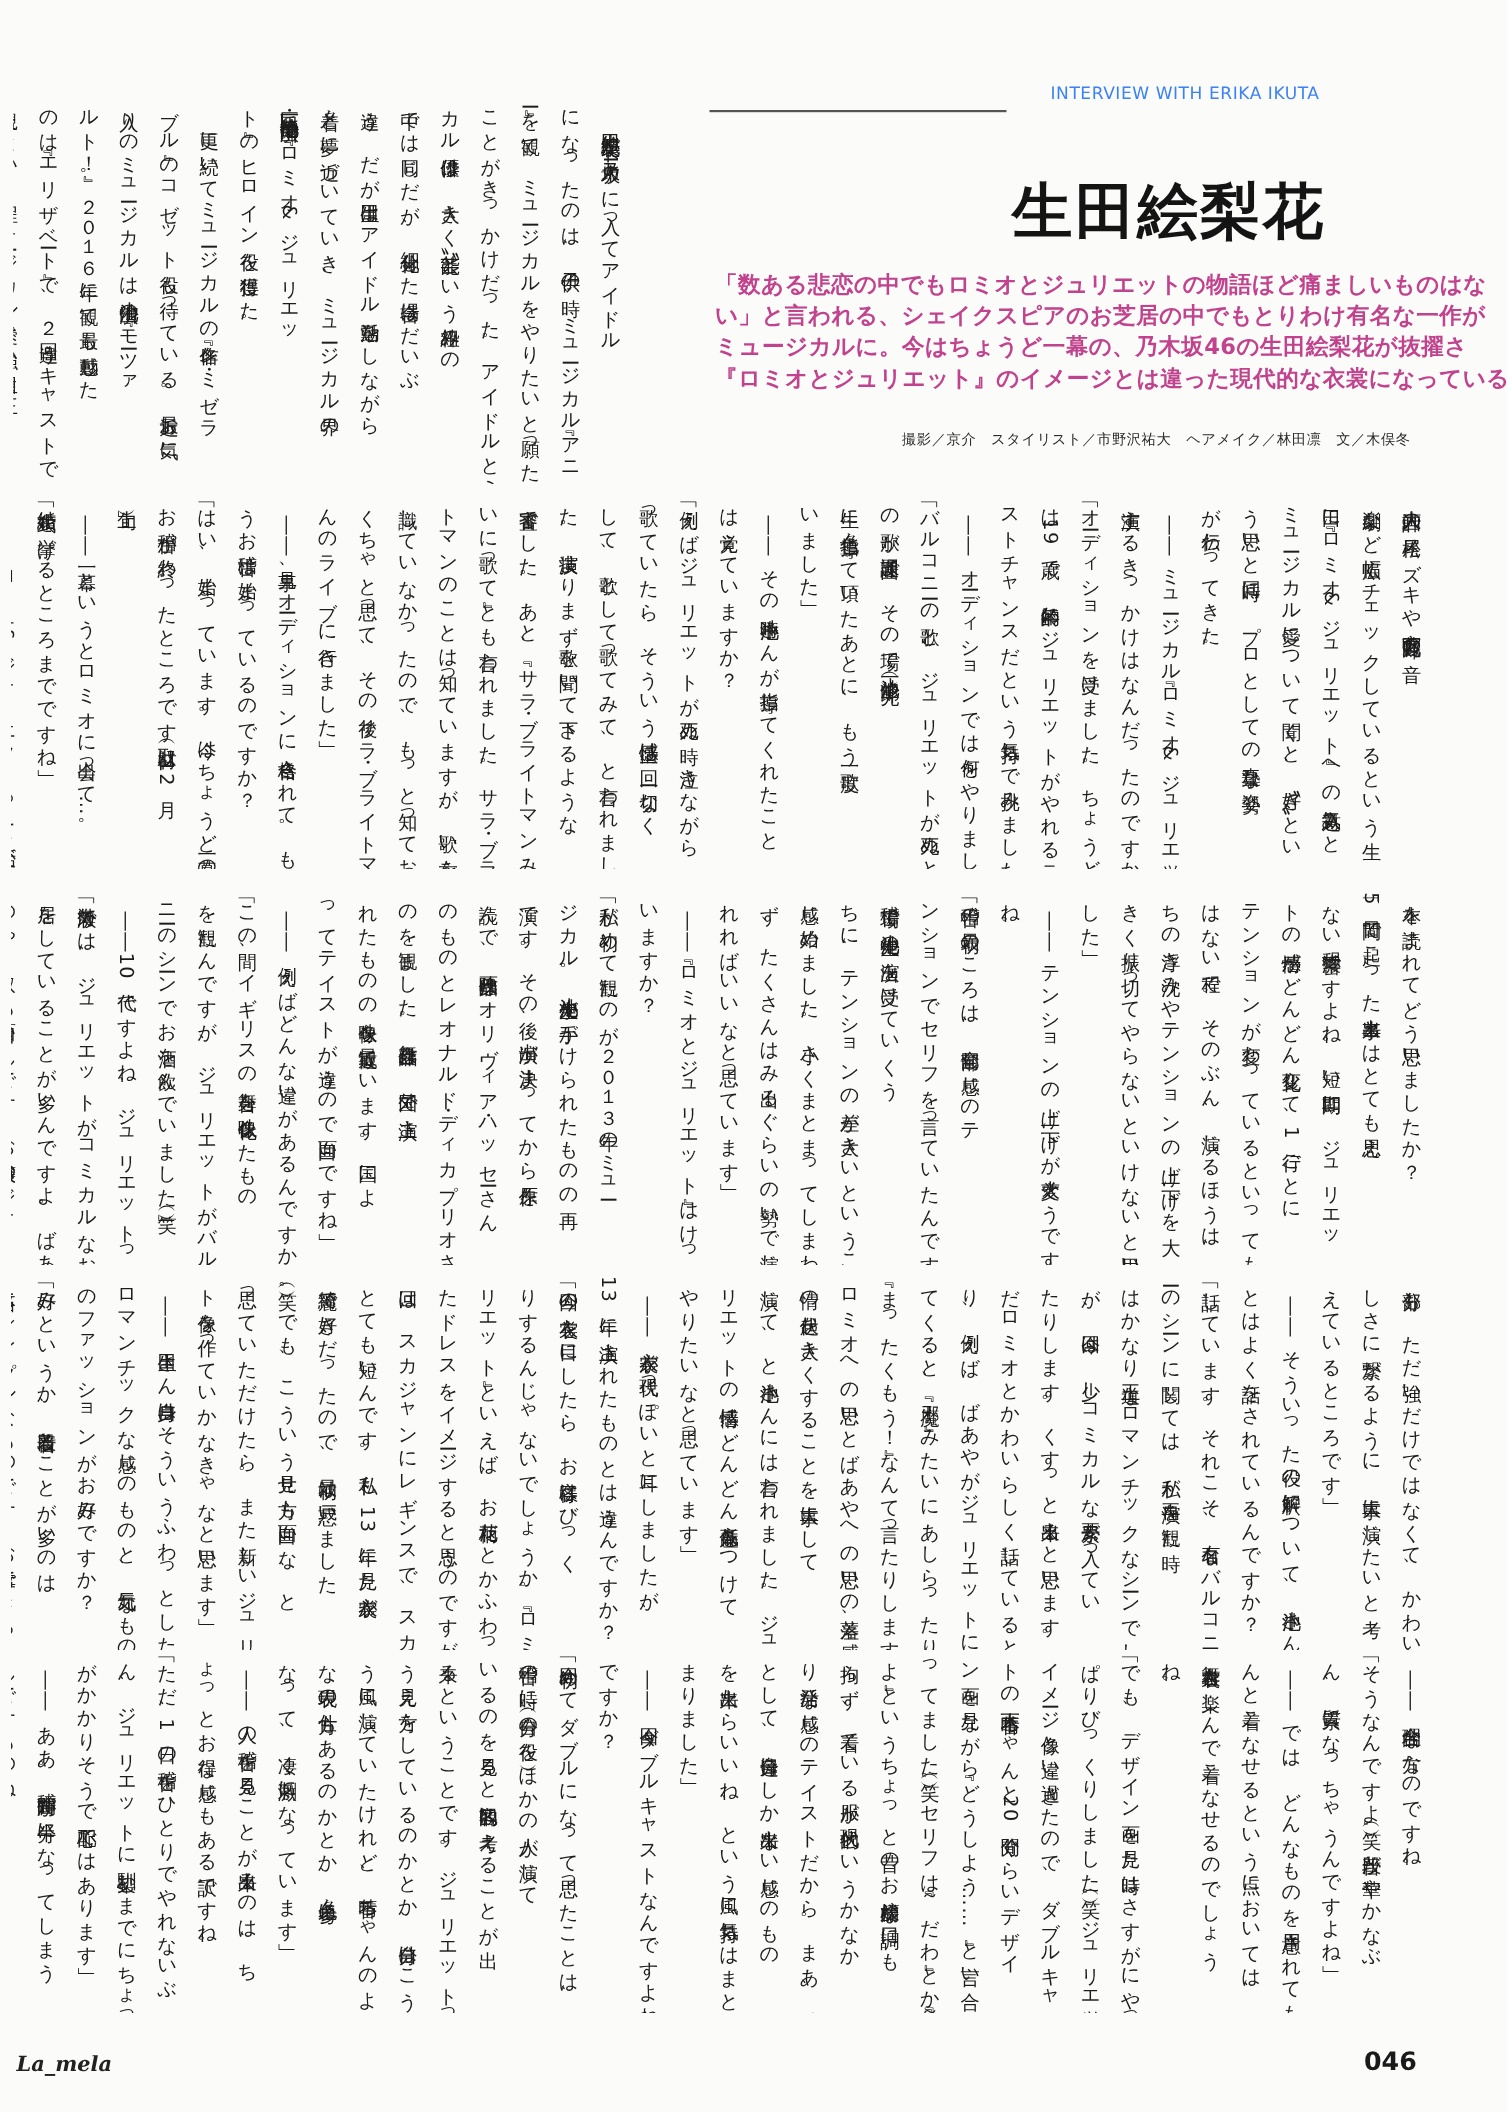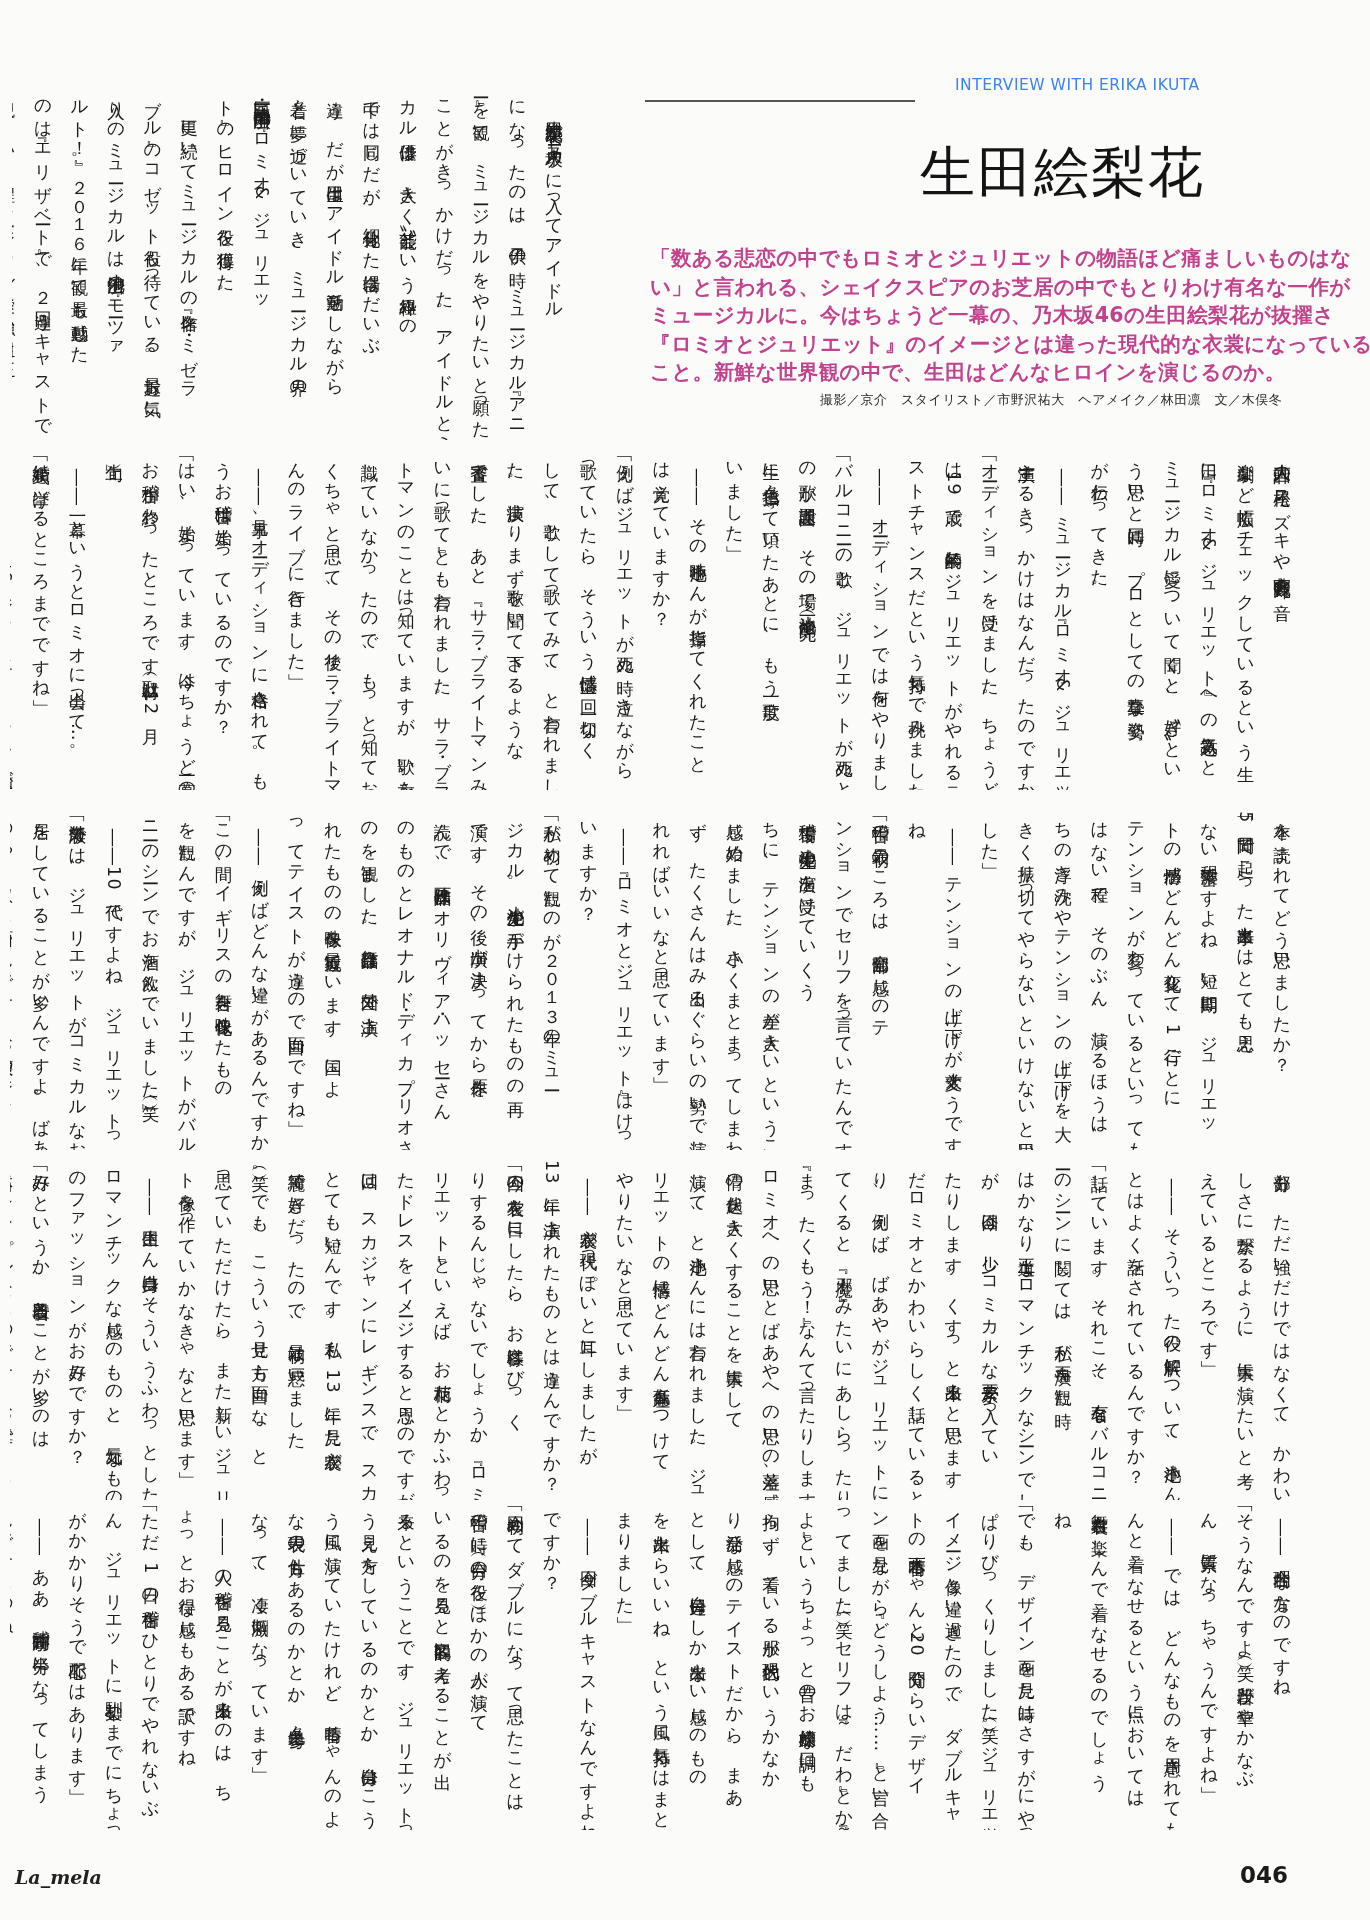--- a/index.html
+++ b/index.html
@@ -4,42 +4,41 @@
 <style>
   html, body { margin:0; padding:0; }
   body { width:1370px; height:1920px; background:#fbfbfa; position:relative; overflow:hidden;
          font-family:"DejaVu Sans", sans-serif; color:#1c1c1c; }
   .vblock { position:absolute; writing-mode:vertical-rl; font-size:17.5px; line-height:36.5px;
             letter-spacing:1.2px; white-space:pre; overflow:hidden; }
   .vline { display:block; }
   .header-rule { position:absolute; left:645px; top:100px; width:270px; height:2px; background:#555; }
   .kicker { position:absolute; left:955px; top:76px; font-family:"DejaVu Sans", sans-serif; font-size:15.5px;
             color:#3b82f6; letter-spacing:0.5px; }
-  .name-title { position:absolute; left:920px; top:136px; font-size:55px; font-weight:normal;
+  .name-title { position:absolute; left:920px; top:156px; font-size:55px; font-weight:bold;
                 letter-spacing:2px; color:#141414; font-family:"DejaVu Sans", sans-serif; }
   .lead { position:absolute; left:650px; top:244px; width:640px; color:#c1428d; font-weight:bold;
           font-size:20.5px; line-height:28.5px; letter-spacing:0.4px; }
   .lead span { display:block; white-space:nowrap; }
   .credits { position:absolute; left:820px; top:391px; font-size:13px; color:#2a2a2a; letter-spacing:0.5px; white-space:nowrap; }
   .footer-logo { position:absolute; left:15px; top:1866px; font-family:"DejaVu Serif", serif; font-style:italic;
                  font-size:19px; color:#222;font-weight:bold; }
   .page-num { position:absolute; left:1240px; top:1862px; font-size:23px; font-weight:bold; color:#1a1a1a; }
 </style>
 </head>
 <body>
 
 <div class="header-rule"></div>
 <div class="kicker">INTERVIEW  WITH ERIKA IKUTA</div>
 <div class="name-title">生田絵梨花</div>
 <div class="lead">
   <span>「数ある悲恋の中でもロミオとジュリエットの物語ほど痛ましいものはな</span>
   <span>い」と言われる、シェイクスピアのお芝居の中でもとりわけ有名な一作が</span>
   <span>ミュージカルに。今はちょうど一幕の、乃木坂46の生田絵梨花が抜擢さ</span>
   <span>『ロミオとジュリエット』のイメージとは違った現代的な衣裳になっている</span>
-  <span>こと。新鮮な世界観の中で、生田はどんなヒロインを演じるのか。</span>
 </div>
 <div class="credits">撮影／京介　スタイリスト／市野沢祐大　ヘアメイク／林田凛　文／木俣冬</div>
 
 <div class="vblock" id="row1" style="left:12px; top:88px; width:560px; height:352px;"><span class="vline">　生田絵梨花が乃木坂46に入ってアイドル</span><span class="vline">になったのは、子供の時、ミュージカル『アニ</span><span class="vline">ー』を観て、ミュージカルをやりたいと願った</span><span class="vline">ことがきっかけだった。アイドルとミュージ</span><span class="vline">カル俳優は、大きく〝芸能〟という枠組みの</span><span class="vline">中では同じだが、細分化した場合はだいぶ</span><span class="vline">違う。だが生田はアイドル活動をしながら</span><span class="vline">着々と夢に近づいていき、ミュージカル界の</span><span class="vline">巨匠・小池修一郎演出の『ロミオ&amp;ジュリエッ</span><span class="vline">ト』のヒロイン役を獲得した。</span><span class="vline">　更に続いてミュージカルの名作『レ・ミゼラ</span><span class="vline">ブル』のコゼット役も待っている。最近お気に</span><span class="vline">入りのミュージカルは小池演出の『モーツァ</span><span class="vline">ルト！』。２０１６年に観て最も感動した</span><span class="vline">のは『エリザベート』で、２回違うキャストで</span><span class="vline">観たという程ミュージカル愛は強い生田。王</span></div>
 <div class="vblock" id="row2" style="left:10px; top:450px; width:1290px; height:340px;"><span class="vline">大人計画の松尾スズキや宮藤官九郎の音</span><span class="vline">楽劇など幅広くチェックしているという生</span><span class="vline">田に『ロミオ&amp;ジュリエット』への意気込みと</span><span class="vline">ミュージカル愛について聞くと、〝好き〟とい</span><span class="vline">う思いと同時に、プロとしての真摯な姿勢</span><span class="vline">が伝わってきた。</span><span class="vline">　――ミュージカル『ロミオ&amp;ジュリエット』に</span><span class="vline">主演するきっかけはなんだったのですか。</span><span class="vline">「オーディションを受けました。ちょうど私</span><span class="vline">は19歳で、年齢的にジュリエットがやれるラ</span><span class="vline">ストチャンスだという気持ちで挑みました」</span><span class="vline">　――オーディションでは何をやりましたか。</span><span class="vline">「バルコニーの歌と、ジュリエットが死ぬとき</span><span class="vline">の歌が課題曲で、その場で小池（修一郎）先</span><span class="vline">生に色々指導して頂いたあとに、もう一度歌</span><span class="vline">いました」</span><span class="vline">　――その時小池さんが指導してくれたこと</span><span class="vline">は覚えていますか？</span><span class="vline">「例えばジュリエットが死ぬ時、泣きながら</span><span class="vline">歌っていたら、そういう感情は一回、一切なく</span><span class="vline">して、歌として歌ってみて、と言われまし</span><span class="vline">た。演技よりまず歌を聞いて下さるような</span><span class="vline">審査でした。あと、『サラ・ブライトマンみた</span><span class="vline">いに歌って』とも言われました。サラ・ブライ</span><span class="vline">トマンのことは知っていますが、歌い方を認</span><span class="vline">識していなかったので、もっと知っておかな</span><span class="vline">くちゃと思って、その後サラ・ブライトマンさ</span><span class="vline">んのライブに行きました」</span><span class="vline">　――見事、オーディションに合格されて。も</span><span class="vline">うお稽古は始まっているのですか？</span><span class="vline">「はい、始まっています。今はちょうど一幕の</span><span class="vline">お稽古が終わったところです（取材は12月</span><span class="vline">上旬）」</span><span class="vline">　――一幕というとロミオに出会って…。</span><span class="vline">「結婚式を挙げるところまでですね」</span><span class="vline">　――『ロミオ&amp;ジュリエット』って話が一気に</span></div>
 <div class="vblock" id="row3" style="left:10px; top:810px; width:1290px; height:340px;"><span class="vline">本を読まれてどう思いましたか？</span><span class="vline">「5日間で起こった出来事とはとても思え</span><span class="vline">ない程濃密ですよね。短い期間に、ジュリエッ</span><span class="vline">トの感情がどんどん変化して、1行ごとに</span><span class="vline">テンションが変わっているといっても過言で</span><span class="vline">はない程で。そのぶん、演じるほうは、気持</span><span class="vline">ちの浮き沈みやテンションの上げ下げを大</span><span class="vline">きく振り切ってやらないといけないと思いま</span><span class="vline">した」</span><span class="vline">　――テンションの上げ下げが大変そうです</span><span class="vline">ね。</span><span class="vline">「稽古の最初のころは、全部同じ感じのテ</span><span class="vline">ンションでセリフを言っていたんです。でも、</span><span class="vline">稽古場で小池先生の演出を受けていくう</span><span class="vline">ちに、テンションの差が大きいということを</span><span class="vline">感じ始めました。小さくまとまってしまわ</span><span class="vline">ず、たくさんはみ出るぐらいの勢いで演じら</span><span class="vline">れればいいなと思っています」</span><span class="vline">　――『ロミオとジュリエット』はけっこう観て</span><span class="vline">いますか？</span><span class="vline">「私が初めて観たのが２０１３年のミュー</span><span class="vline">ジカル。小池先生が手がけられたものの再</span><span class="vline">演です。その後、出演が決まってから原作を</span><span class="vline">読んで、映画作品はオリヴィア・ハッセーさん</span><span class="vline">のものとレオナルド・ディカプリオさんのも</span><span class="vline">のを観ました。舞台作品は、外国で上演さ</span><span class="vline">れたものの映像を最近観ています。国によ</span><span class="vline">ってテイストが違うので面白いですね」</span><span class="vline">　――例えばどんな違いがあるんですか？</span><span class="vline">「この間、イギリスの舞台を映像化したもの</span><span class="vline">を観たんですが、ジュリエットがバルコ</span><span class="vline">ニーのシーンでお酒を飲んでいました（笑）」</span><span class="vline">　――10代ですよね、ジュリエットって（笑）。</span><span class="vline">「海外版では、ジュリエットがコミカルなお芝</span><span class="vline">居をしていることが多いんですよ。ばあやと</span><span class="vline">のやり取りも面白いんです。お嬢様のジュリ</span></div>
 <div class="vblock" id="row4" style="left:10px; top:1160px; width:1290px; height:340px;"><span class="vline">部分も、ただ強いだけではなくて、かわいら</span><span class="vline">しさに繋がるように、大事に演じたいと考</span><span class="vline">えているところです」</span><span class="vline">　――そういった役の解釈について、小池さん</span><span class="vline">とはよく話をされているんですか？</span><span class="vline">「話しています。それこそ、有名なバルコニ</span><span class="vline">ーのシーンに関しては、私が再演を観た時</span><span class="vline">はかなり王道なロマンチックなシーンでした</span><span class="vline">が、今回は、少しコミカルな要素が入ってい</span><span class="vline">たりします。くすっと出来ると思います。ま</span><span class="vline">だロミオとかわいらしく話しているというよ</span><span class="vline">り、例えば、ばあやがジュリエットに声をかけ</span><span class="vline">てくると、『邪魔！』みたいにあしらったり、</span><span class="vline">『まったくもう！』なんて言ったりします。</span><span class="vline">ロミオへの思いとばあやへの思いの落差、感</span><span class="vline">情の起伏を大きくすることを大事にして</span><span class="vline">演じて、と小池さんには言われました。ジュ</span><span class="vline">リエットの感情にどんどん高低差をつけて</span><span class="vline">やりたいなと思っています」</span><span class="vline">　――衣裳が現代っぽいと耳にしましたが、</span><span class="vline">13年に上演されたものとは違うんですか？</span><span class="vline">「今回の衣裳を目にしたら、お客様はびっく</span><span class="vline">りするんじゃないでしょうか。『ロミオ&amp;ジュ</span><span class="vline">リエット』といえば、お花柄だとかふわっとし</span><span class="vline">たドレスをイメージすると思うのですが、今</span><span class="vline">回は、スカジャンにレギンスで、スカート丈も</span><span class="vline">とても短いんです。私も、13年に見た衣裳が</span><span class="vline">綺麗で好きだったので、最初は戸惑いました</span><span class="vline">（笑）。でも、こういう見せ方も面白いな、と</span><span class="vline">思っていただけたら。また新しいジュリエッ</span><span class="vline">ト像を作っていかなきゃなと思います」</span><span class="vline">　――生田さん自身はそういうふわっとした</span><span class="vline">ロマンチックな感じのものと、元気なものと、どっち</span><span class="vline">のファッションがお好みですか？</span><span class="vline">「好みというか、普段着ることが多いのは</span><span class="vline">本当にシンプルなものです。お仕事できら</span></div>
 <div class="vblock" id="row5" style="left:10px; top:1500px; width:1290px; height:330px;"><span class="vline">　――合理的な方なのですね。</span><span class="vline">「そうなんですよ（笑）。普段が華やかなぶ</span><span class="vline">ん、質素になっちゃうんですよね」</span><span class="vline">　――では、どんなものを用意されてもちゃ</span><span class="vline">んと着こなせるという点においては、今回の</span><span class="vline">舞台衣裳も楽しんで着こなせるのでしょう</span><span class="vline">ね。</span><span class="vline">「でも、デザイン画を見た時はさすがにやっ</span><span class="vline">ぱりびっくりしました（笑）。ジュリエットの</span><span class="vline">イメージ像と違い過ぎたので、ダブルキャス</span><span class="vline">トの木下晴香ちゃんと20分間ぐらいデザイ</span><span class="vline">ン画を見ながら『どうしよう……』と言い合</span><span class="vline">ってました（笑）。セリフは『～だわ』とか『～</span><span class="vline">よ』というちょっと昔のお嬢様的な口調にも</span><span class="vline">拘らず、着ている服が現代的というかなか</span><span class="vline">り活発な感じのテイストだから。まあ、結果</span><span class="vline">として、自分達にしか出来ない感じのもの</span><span class="vline">を出来たらいいね、という風に気持ちはまと</span><span class="vline">まりました」</span><span class="vline">　――今回ダブルキャストなんですよね。どう</span><span class="vline">ですか？</span><span class="vline">「今回初めてダブルになって思ったことは、</span><span class="vline">稽古の時に（自分の役を）ほかの人が演じて</span><span class="vline">いるのを見ると客観的に考えることが出</span><span class="vline">来るということです。ジュリエットってこうい</span><span class="vline">う見え方をしているのかとか、自分はこうい</span><span class="vline">う風に演じていたけれど、晴香ちゃんのよう</span><span class="vline">な表現の仕方もあるのかとか、色々参考に</span><span class="vline">なって、凄く刺激になっています」</span><span class="vline">　――人の稽古を見ることが出来るのは、ち</span><span class="vline">ょっとお得な感じもある訳ですね。</span><span class="vline">「ただ、1日の稽古をひとりでやれないぶ</span><span class="vline">ん、ジュリエットに馴染むまでにちょっと時間</span><span class="vline">がかかりそうで心配ではあります」</span><span class="vline">　――ああ。稽古時間が半分になってしまう</span><span class="vline">んですものね。</span></div>
 
 <div class="footer-logo">La_mela</div>

